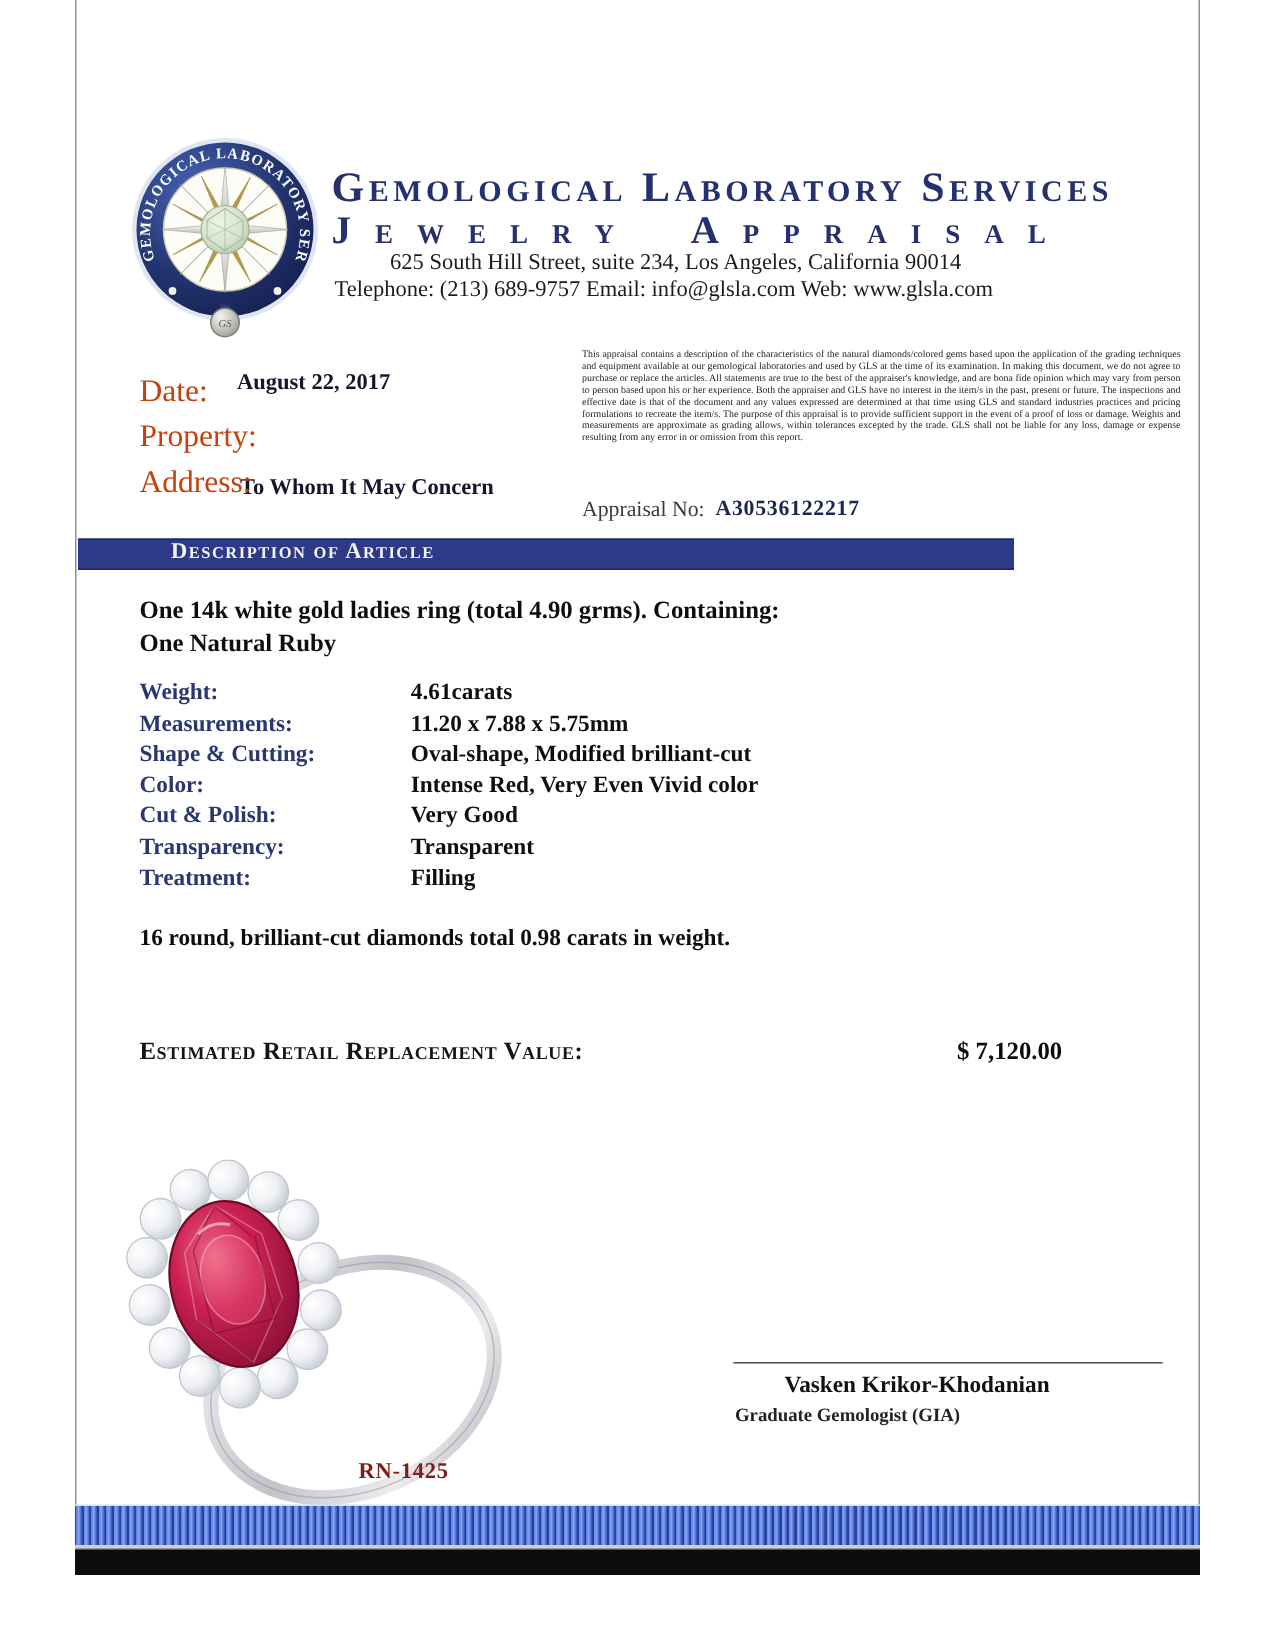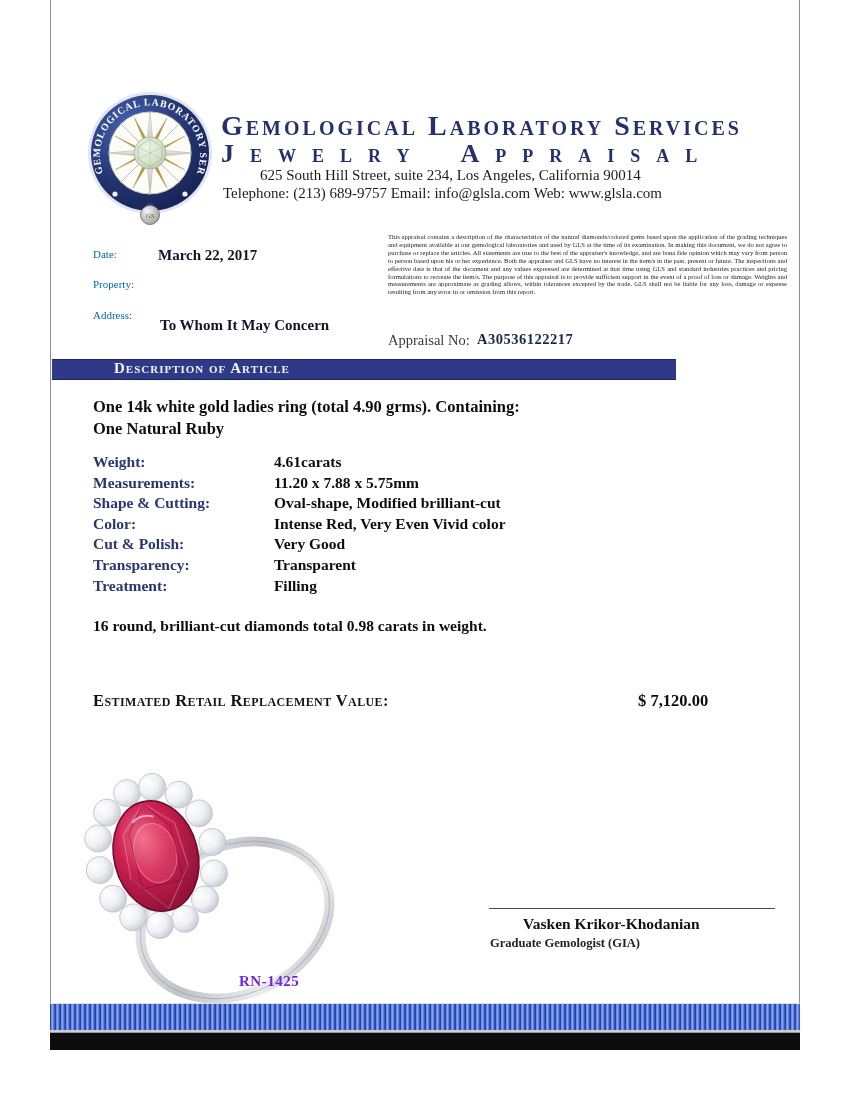--- a/index.html
+++ b/index.html
@@ -10,42 +10,42 @@
   .edge-left{left:50px;}
   .edge-right{left:799px;}
 
   
   .org-name{left:221px;top:110px;font-variant:small-caps;font-weight:bold;font-size:28px;letter-spacing:3px;color:#24316e;white-space:nowrap;}
   .org-sub{left:221px;top:139px;font-variant:small-caps;font-weight:bold;font-size:26px;letter-spacing:16px;word-spacing:14px;color:#24316e;white-space:nowrap;}
   .org-addr{left:223px;top:167px;font-size:15px;color:#1b1b1b;white-space:nowrap;margin-left:37px;}
   .org-contact{left:223px;top:185px;font-size:15px;color:#1b1b1b;white-space:nowrap;}
 
   
-  .meta-label{font-size:11px;color:#0369a1;}
+  .meta-label{font-size:21px;color:#c2410c;}
   .meta-value{font-size:15px;font-weight:bold;color:#14142a;}
   .disclaimer{left:388px;top:233px;width:399px;font-size:6.6px;line-height:1.2;text-align:justify;color:#1c1c1c;font-family:"Liberation Serif","DejaVu Serif",serif;}
   .appraisal-label{left:388px;top:332px;font-size:14.5px;color:#3a3a3a;}
   .appraisal-value{left:477px;top:331px;font-size:14.5px;font-weight:bold;color:#1a2550;letter-spacing:0.5px;}
 
   
   .section-bar{left:52px;top:359px;width:624px;height:19px;background:#2e3a87;border-top:1px solid #1d2760;border-bottom:1px solid #1d2760;}
   .section-bar span{position:absolute;left:62px;top:0px;font-variant:small-caps;font-weight:bold;font-size:15px;letter-spacing:1px;color:#f4f4f8;white-space:nowrap;}
 
   .intro{left:93px;top:396px;font-size:16.5px;font-weight:bold;color:#0e0e0e;line-height:22px;}
   .attrs{left:93px;top:452px;font-size:15.5px;line-height:20.6px;}
   .attr-row{position:relative;height:20.6px;white-space:nowrap;}
   .attr-label{display:inline-block;width:177px;font-weight:bold;color:#2a3670;}
   .attr-value{font-weight:bold;color:#0e0e0e;}
   .diamonds{left:93px;top:614px;font-size:15.5px;font-weight:bold;color:#0e0e0e;line-height:23px;}
   .est-label{left:93px;top:691px;font-variant:small-caps;font-weight:bold;font-size:16.5px;color:#141414;letter-spacing:0.4px;white-space:nowrap;}
   .est-amount{left:638px;top:691px;font-weight:bold;font-size:16.5px;color:#0c0c0c;white-space:nowrap;}
 
   
   .ring-photo{left:63px;top:773px;width:322px;height:236px;}
-  .ring-ref{left:239px;top:973px;font-size:15px;font-weight:bold;color:#6d28d9;letter-spacing:0.5px;}
+  .ring-ref{left:239px;top:973px;font-size:15px;font-weight:bold;color:#7f1d1d;letter-spacing:0.5px;}
   .sig-line{left:489px;top:908px;width:286px;height:1px;background:#4a4a4a;}
   .sig-name{left:490px;top:915px;font-size:15.5px;font-weight:bold;color:#111;margin-left:33px;}
   .sig-title{left:490px;top:936px;font-size:12.5px;font-weight:bold;color:#222;}
 
   
   .ribbon{left:50px;top:1003px;width:750px;height:26px;
     background:repeating-linear-gradient(90deg,#27439e 0px,#27439e 1px,#5d82e4 1px,#8aa5f0 2.5px,#4a6cd6 4px,#27439e 5px);
     border-top:1px solid #d8def2;border-bottom:2px solid #cfcfcf;}
   .black-bar{left:50px;top:1032px;width:750px;height:17px;background:#0c0c0e;border-top:1px solid #9a9a9a;}
 </style>
@@ -118,21 +118,21 @@
     <text x="65" y="129" text-anchor="middle" font-size="7" fill="#5c5c58" font-family="Liberation Serif, DejaVu Serif, serif" font-style="italic">GS</text>
   </g>
 </svg>
 
 <div class="abs org-name">Gemological Laboratory Services</div>
 <div class="abs org-sub">Jewelry Appraisal</div>
 <div class="abs org-addr">625 South Hill Street, suite 234, Los Angeles, California 90014</div>
 <div class="abs org-contact">Telephone: (213) 689-9757  Email: info@glsla.com  Web: www.glsla.com</div>
 
 <div class="abs meta-label" style="left:93px;top:248px;">Date:</div>
-<div class="abs meta-value" style="left:158px;top:247px;">March 22, 2017</div>
+<div class="abs meta-value" style="left:158px;top:247px;">August 22, 2017</div>
 
 <div class="abs meta-label" style="left:93px;top:278px;">Property:</div>
 <div class="abs meta-value" style="left:160px;top:277px;margin-top:40px;">To Whom It May Concern</div>
 
 <div class="abs meta-label" style="left:93px;top:309px;">Address:</div>
 <div class="abs meta-value" style="left:160px;top:308px;"></div>
 
 <div class="abs disclaimer">This appraisal contains a description of the characteristics of the natural diamonds/colored gems based upon the application of the grading techniques and equipment available at our gemological laboratories and used by GLS at the time of its examination. In making this document, we do not agree to purchase or replace the articles. All statements are true to the best of the appraiser's knowledge, and are bona fide opinion which may vary from person to person based upon his or her experience. Both the appraiser and GLS have no interest in the item/s in the past, present or future. The inspections and effective date is that of the document and any values expressed are determined at that time using GLS and standard industries practices and pricing formulations to recreate the item/s. The purpose of this appraisal is to provide sufficient support in the event of a proof of loss or damage. Weights and measurements are approximate as grading allows, within tolerances excepted by the trade. GLS shall not be liable for any loss, damage or expense resulting from any error in or omission from this report.</div>
 
 <div class="abs appraisal-label">Appraisal No:</div>

